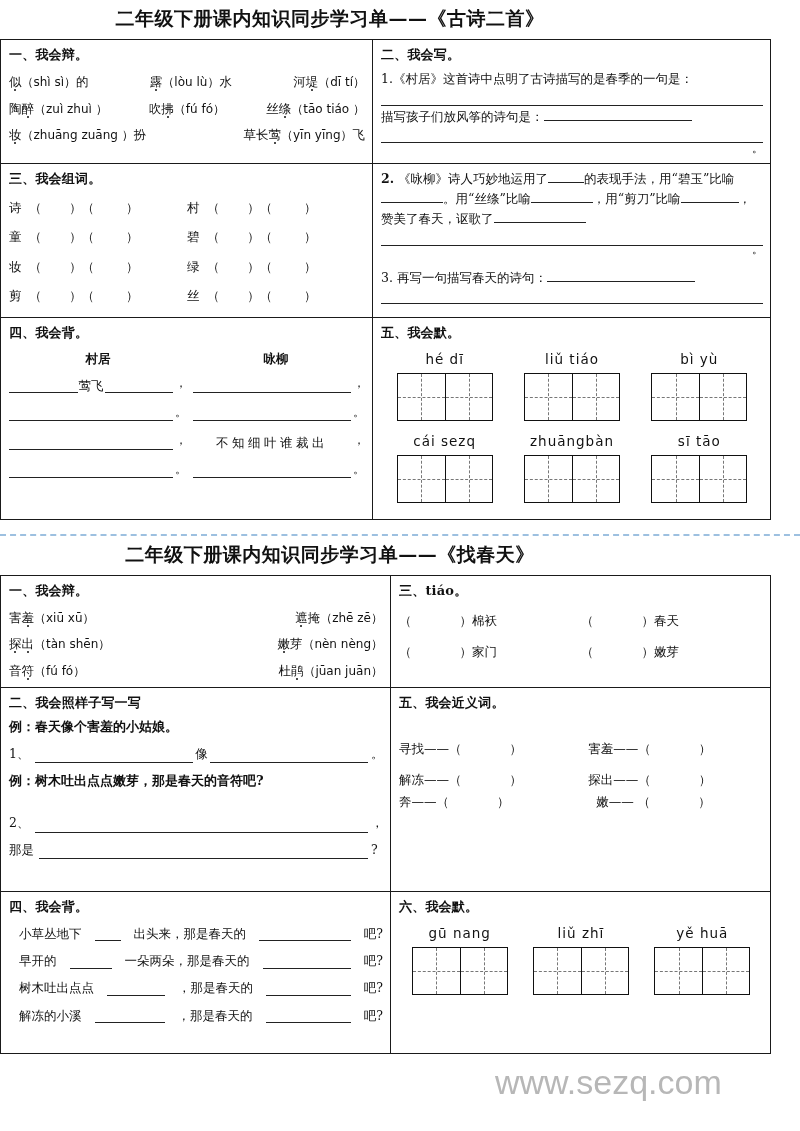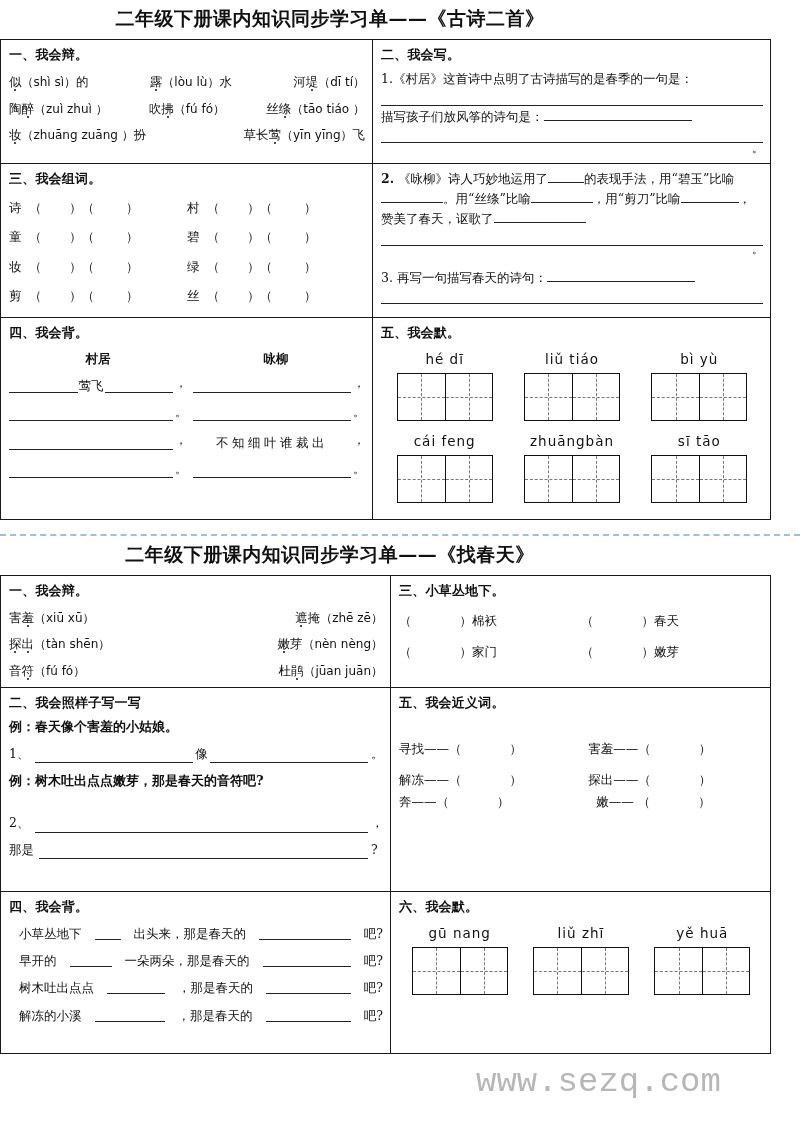--- a/index.html
+++ b/index.html
@@ -185,21 +185,21 @@
   .ex-line { font-weight: bold; font-size: 13px; margin: 2px 0 4px 0; }
   .num-line { display: flex; align-items: flex-end; margin: 7px 0 6px 0; font-size: 12.5px; }
   .num-line .lbl { width: 26px; flex: none; }
   .num-line .blank { flex: 1 1 auto; border-bottom: 1.1px solid #222; height: 15px; }
   .num-line .mid { padding: 0 2px; }
   .num-line .tail { width: 12px; text-align: left; padding-left: 3px; }
 
   
   .recite-line {
     display: flex;
-    align-items: flex-start;
+    align-items: center;
     font-size: 12.5px;
     margin: 7px 0 8px 0;
     white-space: nowrap;
     gap: 13px;
   }
   .recite-line .b-sm { width: 26px; border-bottom: 1.1px solid #222; height: 15px; }
   .recite-line .b-md { width: 42px; border-bottom: 1.1px solid #222; height: 15px; }
   .recite-line .b-lg { width: 58px; border-bottom: 1.1px solid #222; height: 15px; }
   .recite-line .b-xl { width: 70px; border-bottom: 1.1px solid #222; height: 15px; }
   .recite-line .flexblank { flex: 1 1 auto; border-bottom: 1.1px solid #222; height: 15px; }
@@ -207,23 +207,23 @@
   
   .page-sep {
     border-top: 2px dashed #9dc0e0;
     margin: 14px 0 0 0;
     height: 0;
   }
 
   
   .watermark {
     position: absolute;
-    left: 476px;
+    left: 495px;
     top: 1063px;
-    font-family: Liberation Mono, monospace;
+    font-family: Liberation Sans, sans-serif;
     font-size: 34px;
     color: #b7b7b7;
     letter-spacing: 0px;
     white-space: nowrap;
     pointer-events: none;
   }
 </style>
 </head>
 <body>
 
@@ -417,21 +417,21 @@
               <div class="tzg-py">bì  yù</div>
               <div class="tzg">
                     <div class="cell"></div>
                     <div class="cell"></div>
                   </div>
             </div>
           </div>
 
           <div class="tzg-row" style="margin-top:10px">
             <div class="tzg-group">
-              <div class="tzg-py">cái  feng</div>
+              <div class="tzg-py">cái  sezq</div>
               <div class="tzg">
                     <div class="cell"></div>
                     <div class="cell"></div>
                   </div>
             </div>
             <div class="tzg-group">
               <div class="tzg-py">zhuāngbàn</div>
               <div class="tzg">
                     <div class="cell"></div>
                     <div class="cell"></div>
@@ -475,21 +475,21 @@
             <span><span class="dotted-ch">探</span><span class="dotted-ch">出</span><span class="py">（tàn  shēn）</span></span>
             <span><span class="dotted-ch">嫩</span>芽<span class="py">（nèn  nèng）</span></span>
           </div>
           <div class="bian-row">
             <span>音<span class="dotted-ch">符</span><span class="py">（fú  fó）</span></span>
             <span>杜<span class="dotted-ch">鹃</span><span class="py">（jūan  juān）</span></span>
           </div>
         </td>
 
         <td>
-          <div class="sec-head">三、小草丛地下。</div>
+          <div class="sec-head">三、tiáo。</div>
           <table class="pair-grid">
             <colgroup>
                   <col style="width:50%">
                   <col style="width:50%">
                 </colgroup>
             <tbody>
               <tr>
                 <td><span></span>（<span class="paren-gap"></span>）<span>棉袄</span></td>
                 <td><span></span>（<span class="paren-gap"></span>）<span>春天</span></td>
               </tr>

